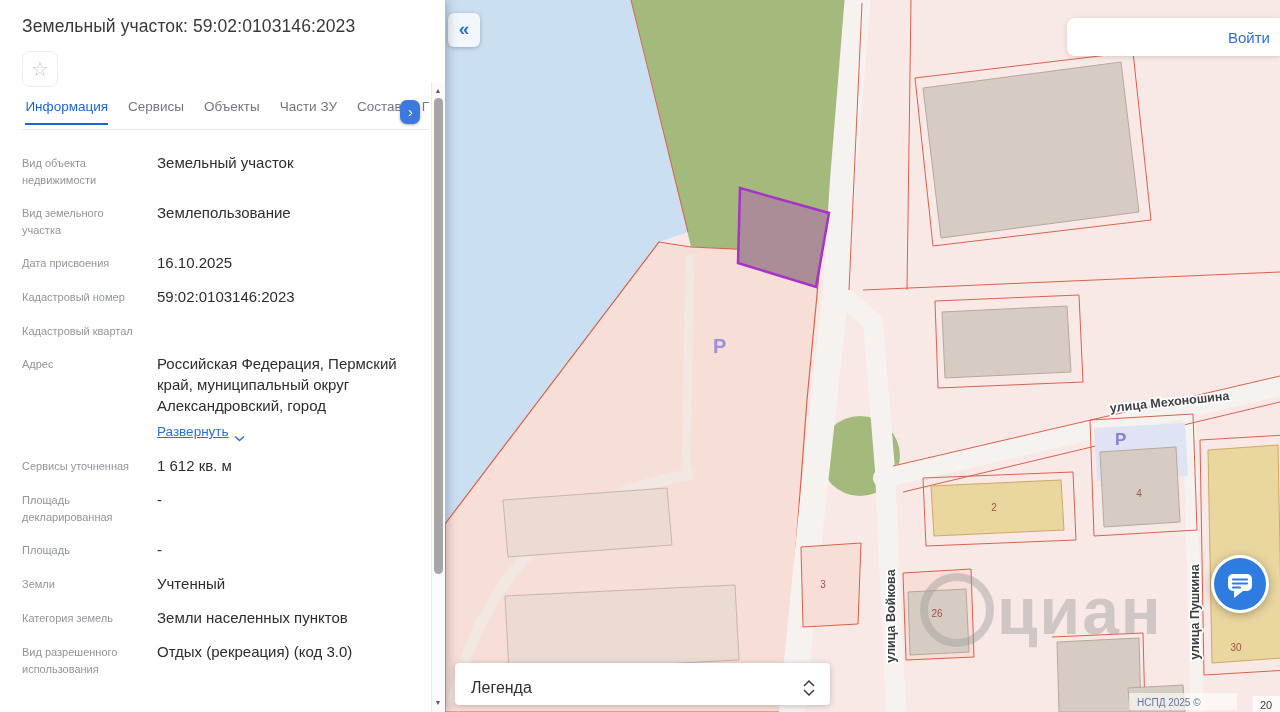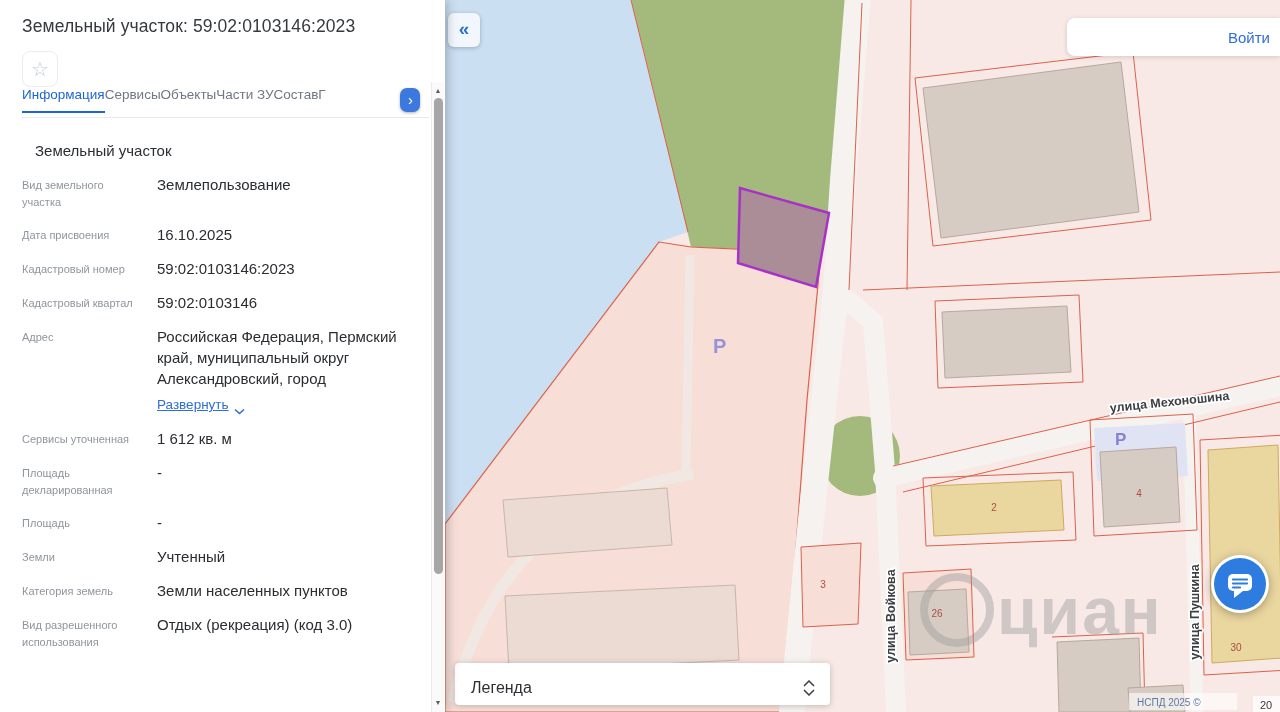--- a/index.html
+++ b/index.html
@@ -17,23 +17,23 @@
     box-shadow:3px 0 9px rgba(50,50,50,.28); z-index:5;
   }
   .panel-inner { padding:14px 16px 0 22px; height:100%; overflow:hidden; }
   .page-title { margin:2px 0 0 0; font-size:17.5px; font-weight:500; color:#36393d; letter-spacing:.1px; }
   .star-btn {
     margin-top:14px; width:36px; height:36px; border:1px solid #ececec; border-radius:8px;
     background:#fff; color:#c4c9cf; font-size:20px; display:flex; align-items:center; justify-content:center;
     cursor:pointer; padding:0;
   }
   .tabs {
-    position:relative; display:flex; height:31px;
+    position:relative; margin-top:12px; display:flex; gap:20px; height:31px;
     border-bottom:1px solid #e7e9ec; font-size:13.5px; color:#707684;
-    white-space:nowrap; overflow:hidden; align-items:flex-start;
+    white-space:nowrap; overflow:hidden; align-items:flex-start;justify-content:flex-end;
   }
   .tab { padding-bottom:9px; cursor:pointer; flex:0 0 auto; }
   .tab.active { color:#1c66d3; border-bottom:2px solid #1c66d3; font-weight:500; }
   .tabs-next {
     position:absolute; left:378px; top:1px; width:20px; height:24px; border:none; border-radius:7px;
     background:#3c78dd; color:#fff; font-size:15px; cursor:pointer; box-shadow:0 1px 3px rgba(0,0,0,.3);
     display:flex; align-items:center; justify-content:center; padding:0 0 2px 1px;
   }
   .fields { margin-top:22px; }
   .frow { display:flex; margin-bottom:13px; }
@@ -98,37 +98,37 @@
         <div class="tab">Части ЗУ</div>
         <div class="tab">Состав</div>
         <div class="tab">Г</div>
         <button class="tabs-next">
           <span>›</span>
         </button>
       </div>
 
       <div class="fields">
         <div class="frow">
+          <div class="flabel">Вид объекта недвижимости</div>
           <div class="fvalue">Земельный участок</div>
         </div>
         <div class="frow">
           <div class="flabel">Вид земельного участка</div>
           <div class="fvalue">Землепользование</div>
         </div>
         <div class="frow">
           <div class="flabel">Дата присвоения</div>
           <div class="fvalue">16.10.2025</div>
         </div>
         <div class="frow">
           <div class="flabel">Кадастровый номер</div>
           <div class="fvalue">59:02:0103146:2023</div>
         </div>
         <div class="frow">
           <div class="flabel">Кадастровый квартал</div>
-          <div class="fvalue">59:02:0103146</div>
         </div>
         <div class="frow">
           <div class="flabel">Адрес</div>
           <div class="fvalue">
             <span>Российская Федерация, Пермский край, муниципальный округ Александровский, город</span><br>
             <span class="expand-link">
               <span>Развернуть</span>
               <svg width="11" height="7">
                   <polyline points="1,1.5 5.5,5.5 10,1.5" fill="none" stroke="#2e6fd6" stroke-width="1.6"></polyline>
                 </svg>

